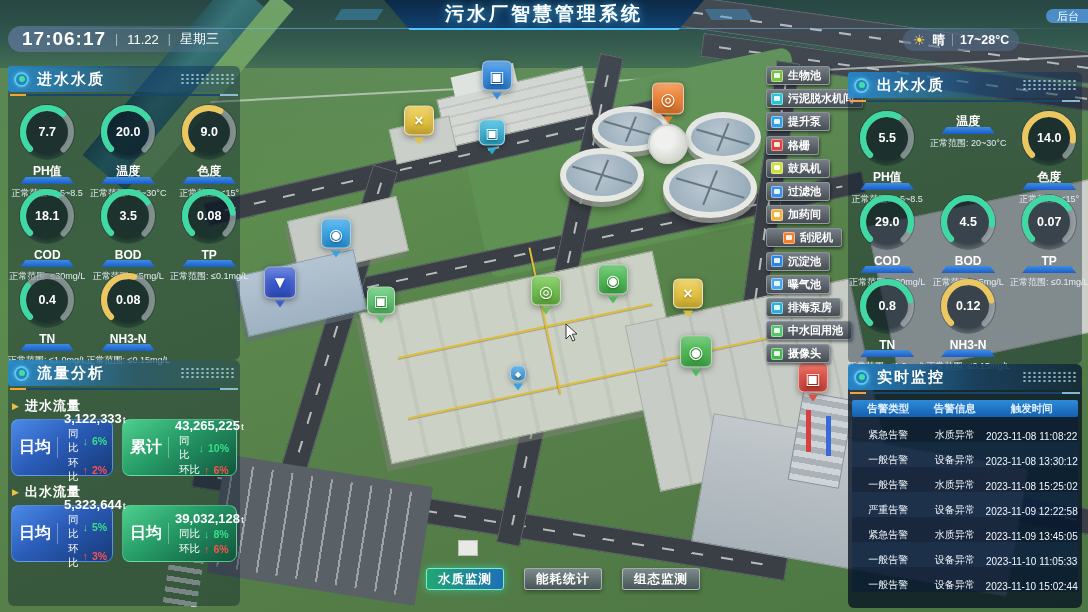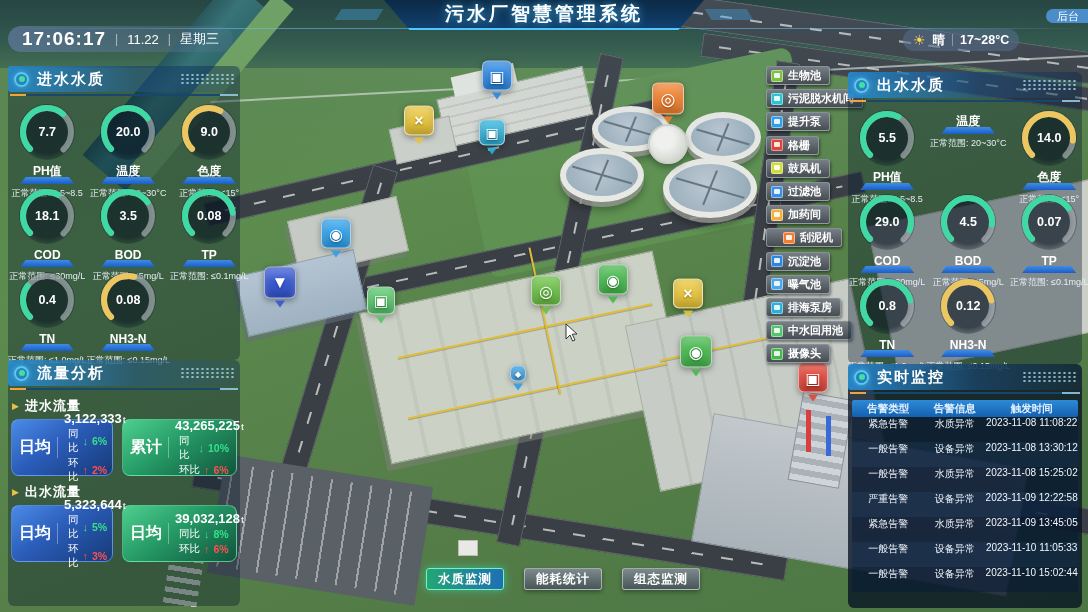--- a/index.html
+++ b/index.html
@@ -104,21 +104,21 @@
   .frow { display:flex; align-items:center; gap:4px; font-size:10.5px; color:#fff; margin-top:1px; padding-left:4px; }
   .frow b { font-size:11px; }
   .dn { color:#35e08a; } .up { color:#ff5050; }
   .pc.g { color:#35e08a; font-weight:bold; } .pc.r { color:#ff5050; font-weight:bold; }
 
   
   .alarm-table { margin:6px 4px 0; }
   .alarm-head { display:flex; height:17px; align-items:center;
     background:linear-gradient(180deg,#2e8ad8,#1460b0); border-radius:2px; }
   .alarm-head span { color:#dff0ff; font-size:10.5px; font-weight:bold; text-align:center; }
-  .alarm-row { display:flex; height:25px; align-items:flex-start; }
+  .alarm-row { display:flex; height:25px; align-items:flex-end; }
   .alarm-row span { color:#f0f6fc; font-size:10px; text-align:center; white-space:nowrap; }
   .alarm-row:nth-child(odd) { background:rgba(10,28,52,.55); }
   .alarm-row:nth-child(even) { background:rgba(18,44,78,.55); }
   .c1 { width:32%; } .c2 { width:27%; } .c3 { width:41%; }
 
   
   #facility-stack { position:absolute; left:766px; top:0; width:130px; height:612px; z-index:4; }
   .fac-btn { position:absolute; left:0; height:19px; display:inline-flex; align-items:center; gap:5px;
     padding:0 8px 0 4px; border-radius:3px; border:1px solid rgba(153,162,170,.8);
     background:linear-gradient(180deg,#777f86,#454c52); box-shadow:1px 2px 3px rgba(0,0,0,.45);

